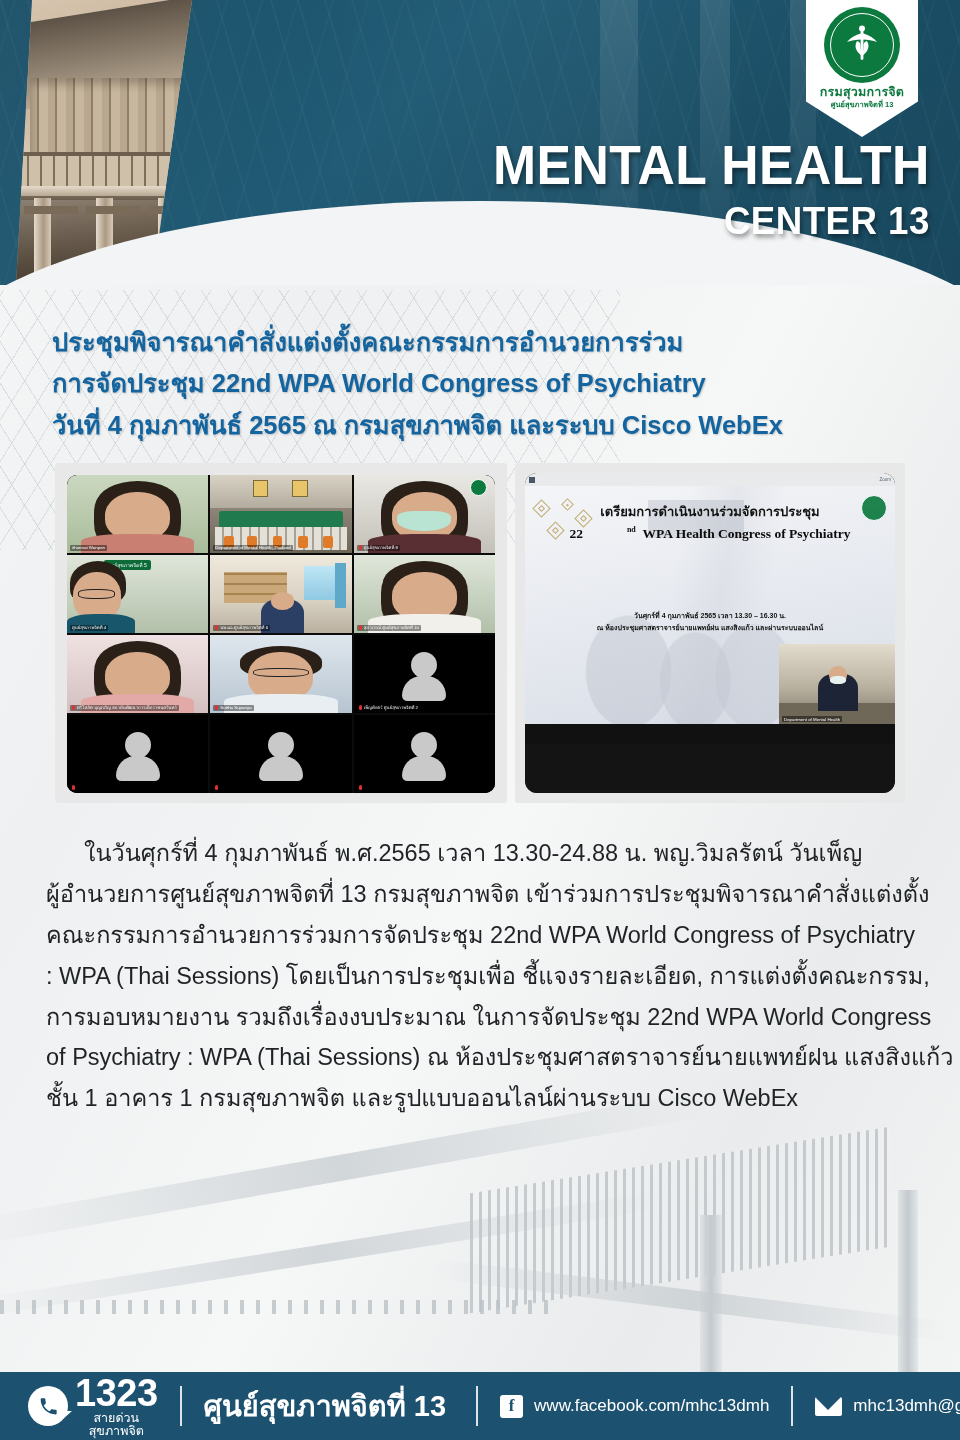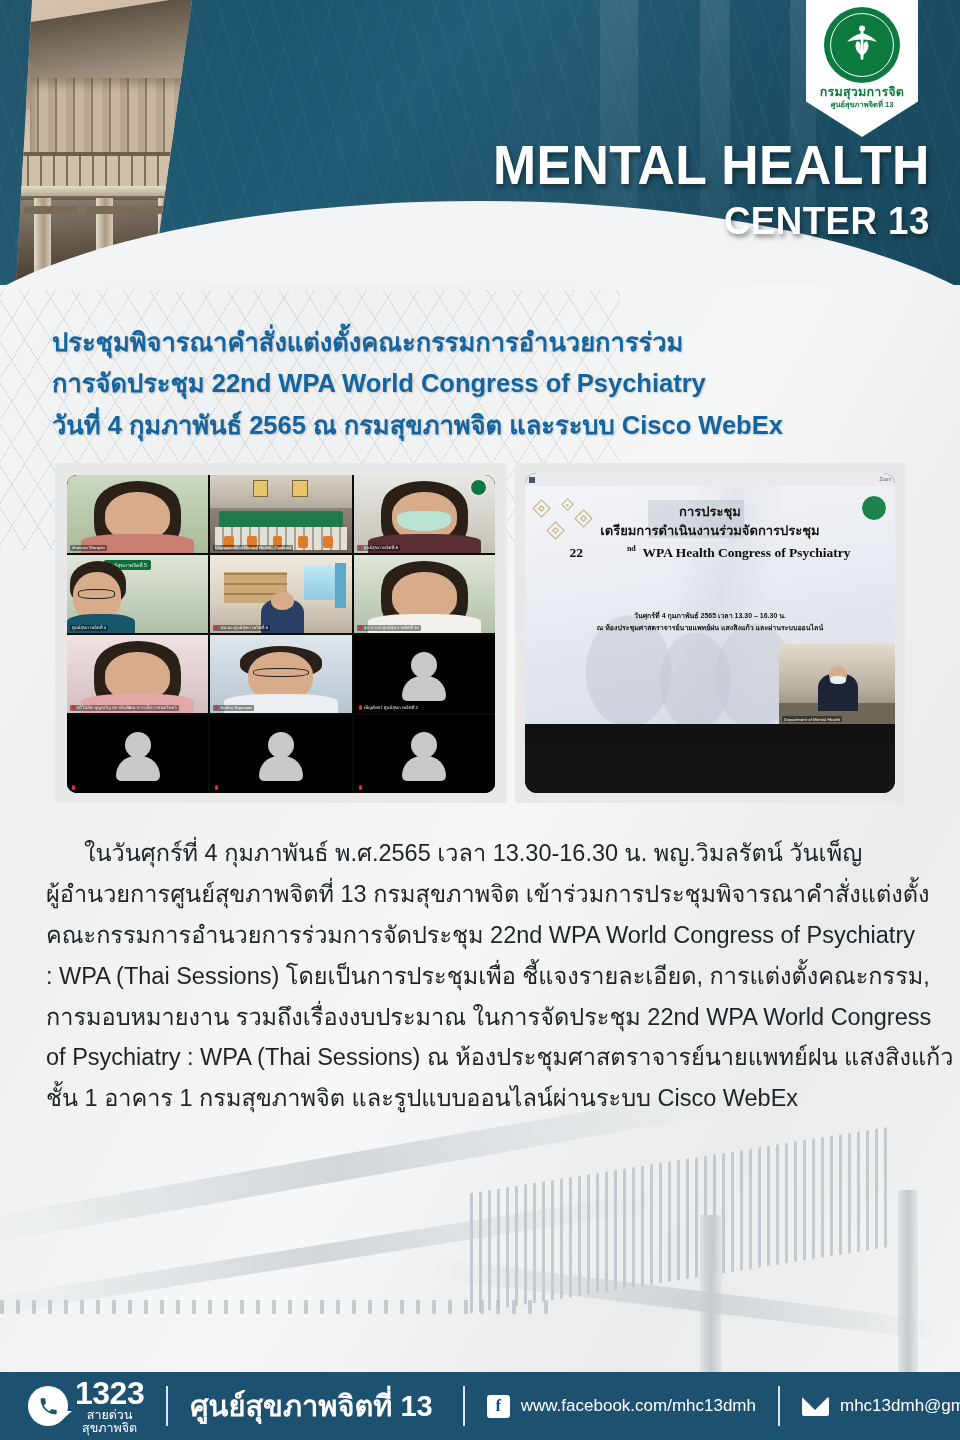--- a/index.html
+++ b/index.html
@@ -597,21 +597,21 @@
     content: "";
     position: absolute;
     right: -4px; bottom: 7px;
     width: 0; height: 0;
     border-top: 8px solid #ffffff;
     border-right: 9px solid transparent;
   }
   .f-phone-icon svg { width: 21px; height: 21px; display: block; }
   .f-hot-txt { line-height: 1; }
   .f-hot-num {
-    font-size: 32px;
+    font-size: 38px;
     font-weight: 800;
     color: #ffffff;
     letter-spacing: -0.5px;
     line-height: 0.96;
   }
   .f-hot-sub {
     font-size: 12.5px;
     color: #ffffff;
     text-align: center;
     margin-top: 1px;
@@ -899,21 +899,20 @@
           <div class="slide-diamond" style="left:52px; top:26px;"></div>
           <div class="slide-diamond" style="left:38px; top:14px; width:7px; height:7px; border-width:1px;"></div>
 
           <div class="slide-logo"></div>
 
           <div class="slide-prang" style="right:22px;"></div>
           <div class="slide-prang small" style="right:6px;"></div>
           <div class="slide-flag"></div>
 
           <div class="slide-text">
-            <div class="s-t1">การประชุม</div>
             <div class="s-t2">เตรียมการดำเนินงานร่วมจัดการประชุม</div>
             <div class="s-t3"><span>22</span><sup>nd</sup>&nbsp;&nbsp;<span>WPA Health Congress of Psychiatry</span></div>
           </div>
 
           <div class="s-sub">
             <div class="s-s1">วันศุกร์ที่ 4 กุมภาพันธ์ 2565 เวลา 13.30 – 16.30 น.</div>
             <div class="s-s2">ณ ห้องประชุมศาสตราจารย์นายแพทย์ฝน แสงสิงแก้ว และผ่านระบบออนไลน์</div>
           </div>
 
           <div class="slide-pip">
@@ -926,21 +925,21 @@
             <div class="pip-label">Department of Mental Health</div>
           </div>
         </div>
 
         <div class="slide-bottom"></div>
       </div>
     </div>
   </section>
 
   <section class="body-copy">
-    <div class="body-line indent">ในวันศุกร์ที่ 4 กุมภาพันธ์ พ.ศ.2565 เวลา 13.30-16.30 น. พญ.วิมลรัตน์ วันเพ็ญ</div>
+    <div class="body-line indent">ในวันศุกร์ที่ 4 กุมภาพันธ์ พ.ศ.2565 เวลา 13.30-24.88 น. พญ.วิมลรัตน์ วันเพ็ญ</div>
     <div class="body-line">ผู้อำนวยการศูนย์สุขภาพจิตที่ 13 กรมสุขภาพจิต เข้าร่วมการประชุมพิจารณาคำสั่งแต่งตั้ง</div>
     <div class="body-line">คณะกรรมการอำนวยการร่วมการจัดประชุม 22nd WPA World Congress of Psychiatry</div>
     <div class="body-line">: WPA (Thai Sessions) โดยเป็นการประชุมเพื่อ ชี้แจงรายละเอียด, การแต่งตั้งคณะกรรม,</div>
     <div class="body-line">การมอบหมายงาน รวมถึงเรื่องงบประมาณ ในการจัดประชุม 22nd WPA World Congress</div>
     <div class="body-line">of Psychiatry : WPA (Thai Sessions) ณ ห้องประชุมศาสตราจารย์นายแพทย์ฝน แสงสิงแก้ว</div>
     <div class="body-line">ชั้น 1 อาคาร 1 กรมสุขภาพจิต และรูปแบบออนไลน์ผ่านระบบ Cisco WebEx</div>
   </section>
 
   <footer class="footer">
 

